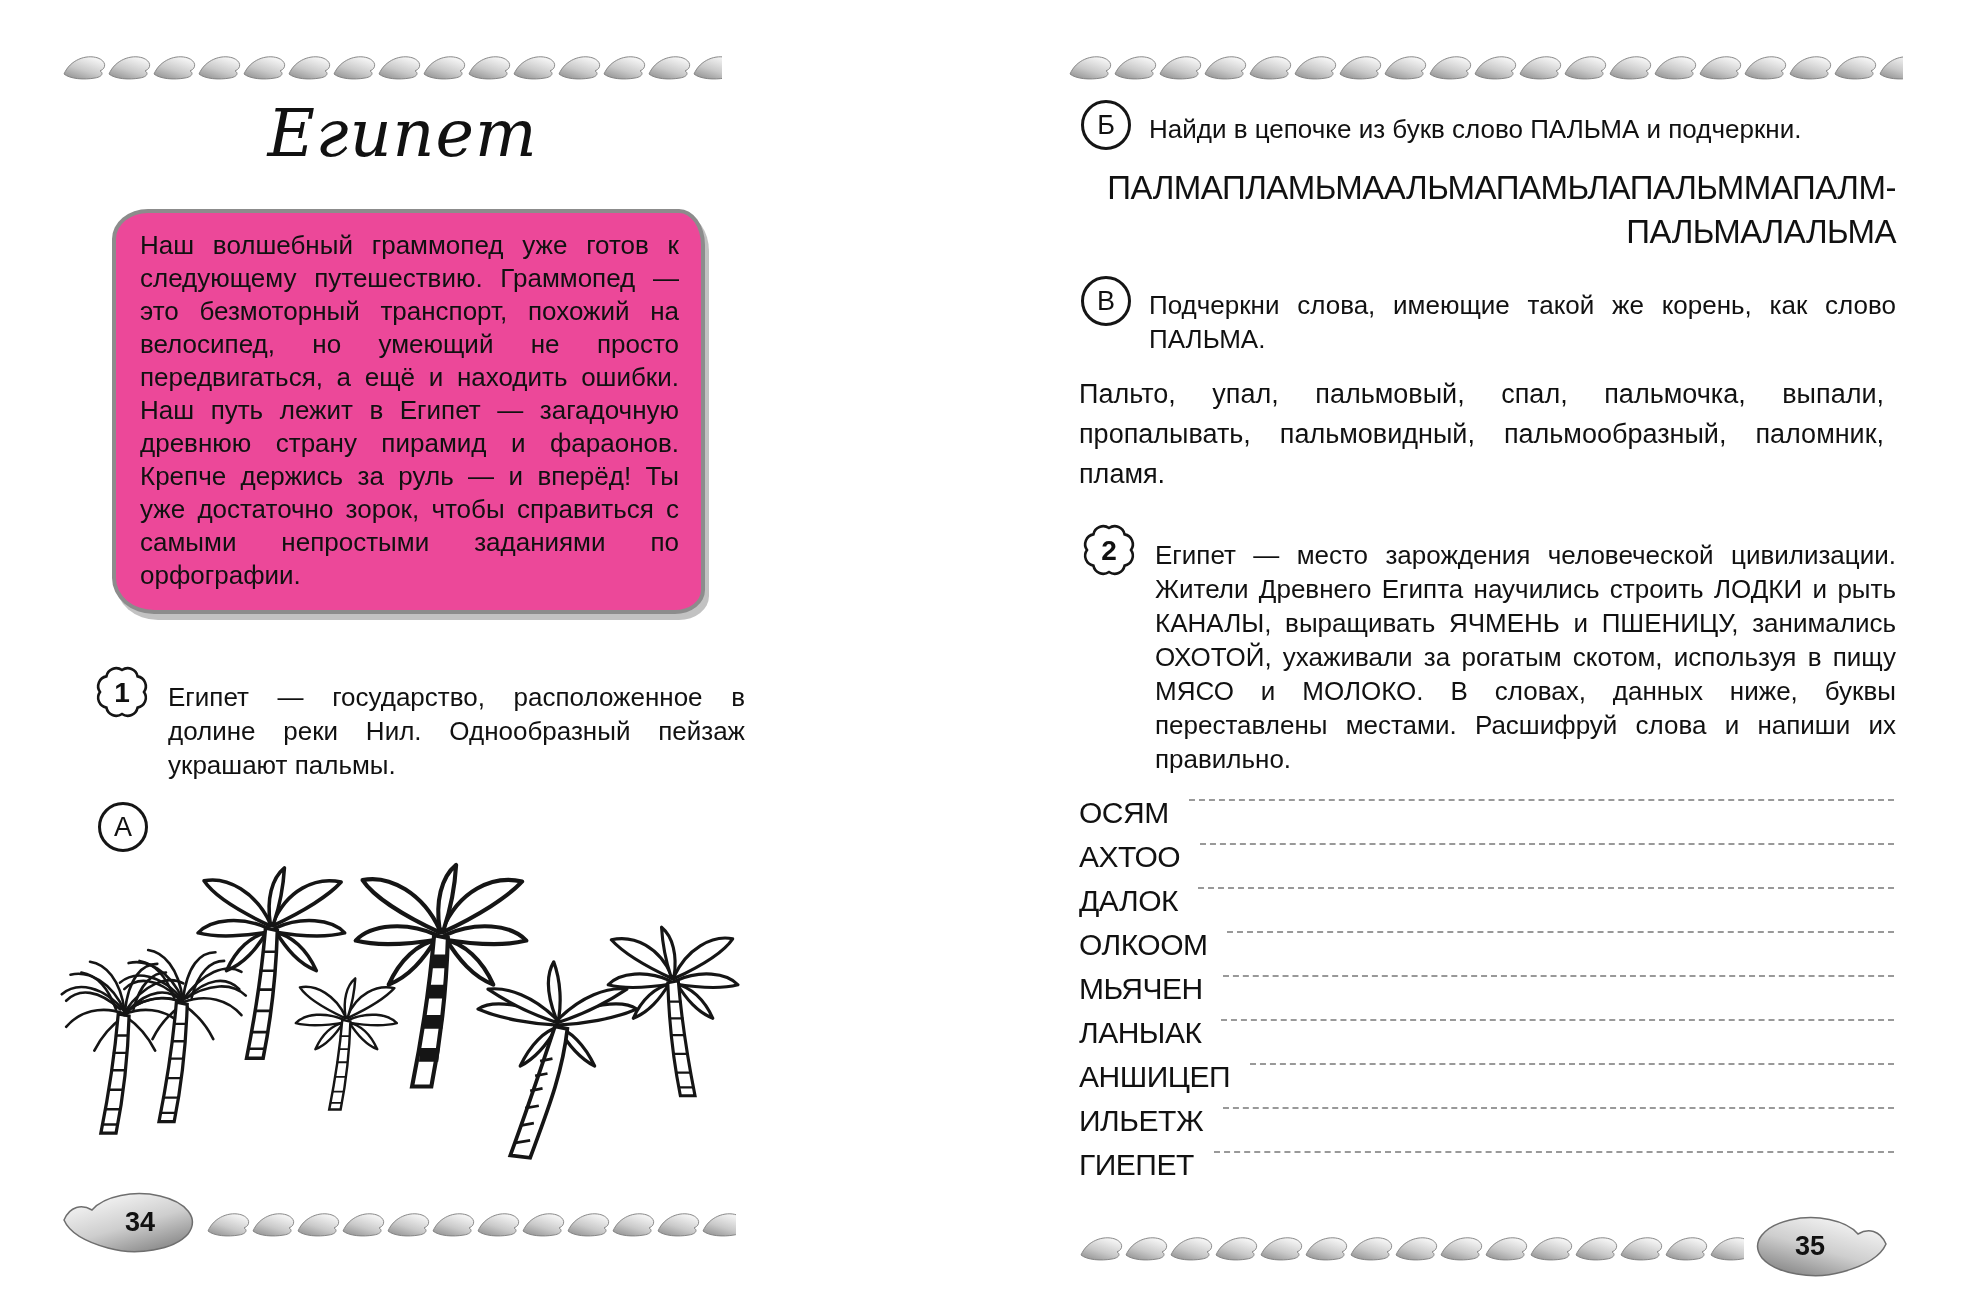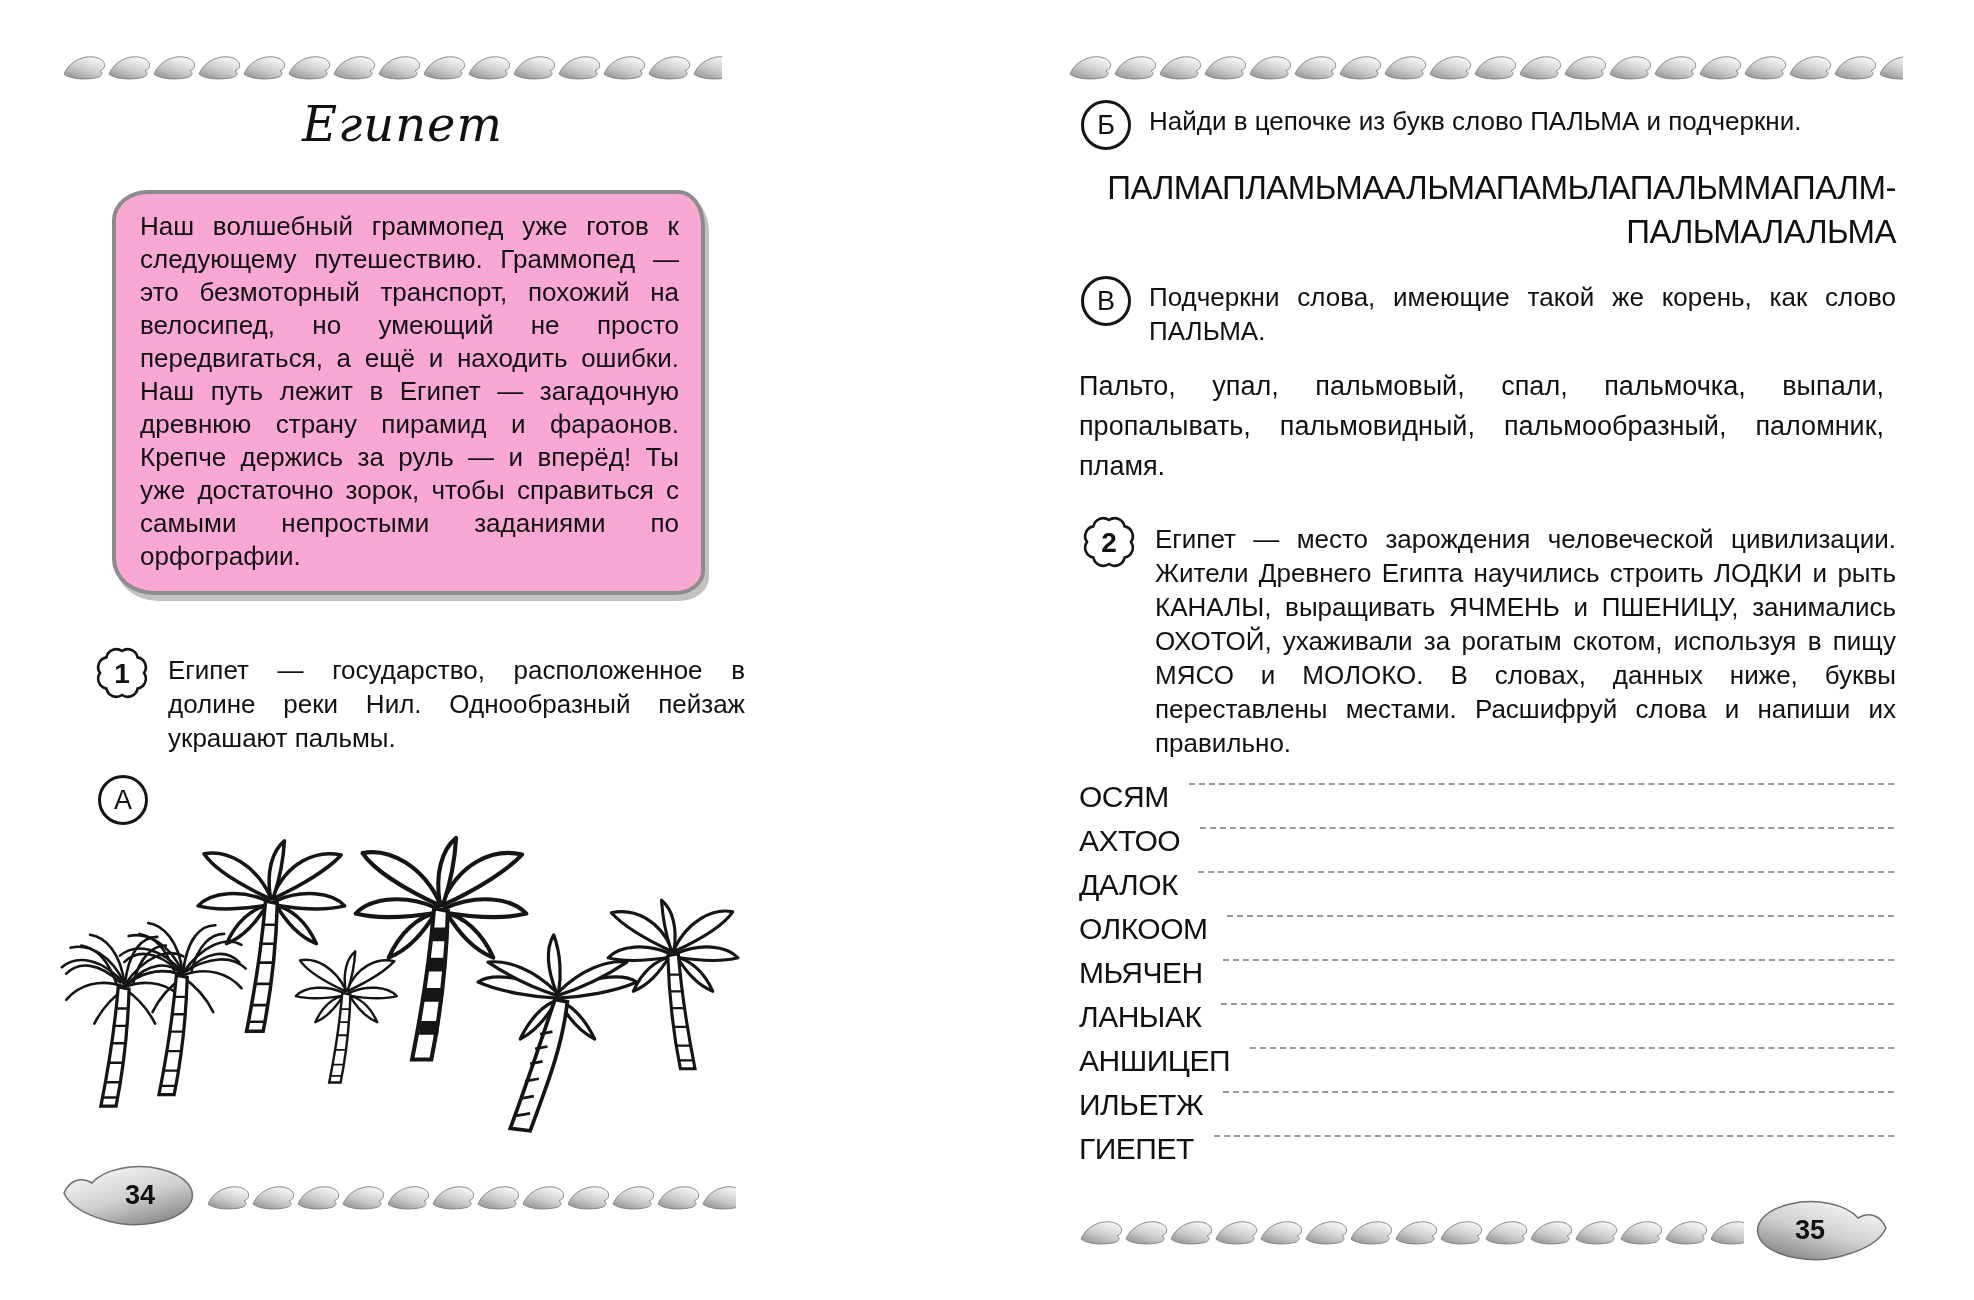--- a/index.html
+++ b/index.html
@@ -3,28 +3,28 @@
 <meta charset="utf-8">
 <style>
   html,body{margin:0;padding:0;background:#fff;}
   .spread{position:relative;width:1974px;height:1300px;background:#fff;overflow:hidden;
           font-family:"Liberation Sans",sans-serif;color:#111;}
   .page{position:absolute;top:52px;}
   .page-left{left:60px;width:685px;}
   .page-right{left:1063px;width:845px;}
   .wave{display:block;}
   .title{font-family:"DejaVu Serif","Liberation Serif",serif;font-style:italic;
-         font-size:48px;text-align:center;margin-top:14px;letter-spacing:1px;}
+         font-size:65px;text-align:center;margin-top:14px;letter-spacing:1px;}
   .intro-box{margin:38px 40px 0 52px;border:4px solid #8c8c8c;
              border-radius:36px 26px 30px 42px / 30px 36px 24px 36px;
              box-shadow:4px 6px 0 rgba(120,120,120,.45);
-             padding:16px 22px 18px 24px;background:#f9a8d4;}
+             padding:16px 22px 18px 24px;background:#ec4899;}
   .intro-box p{margin:0;font-size:26px;line-height:33px;text-align:justify;}
   .task{display:flex;gap:18px;align-items:flex-start;}
-  .task-text{flex:1;font-size:26px;line-height:34px;text-align:justify;margin-top:2px;}
+  .task-text{flex:1;font-size:26px;line-height:34px;text-align:justify;margin-top:10px;}
   .t1{margin:56px 0 0 34px;}
   .tA{margin:22px 0 0 38px;}
   .circle-badge{flex:0 0 auto;width:44px;height:44px;border:3px solid #151515;border-radius:50%;
                 display:flex;align-items:center;justify-content:center;
                 font-size:27px;background:#fff;margin-top:-2px;}
   .cloud-badge{flex:0 0 auto;margin-top:-6px;}
   .badge-num{font-family:"Liberation Sans",sans-serif;font-weight:bold;font-size:28px;
              text-anchor:middle;fill:#111;}
   .palms{display:block;margin:8px 0 0 0;}
   .pagenum{font-family:"Liberation Sans",sans-serif;font-weight:bold;font-size:27px;

